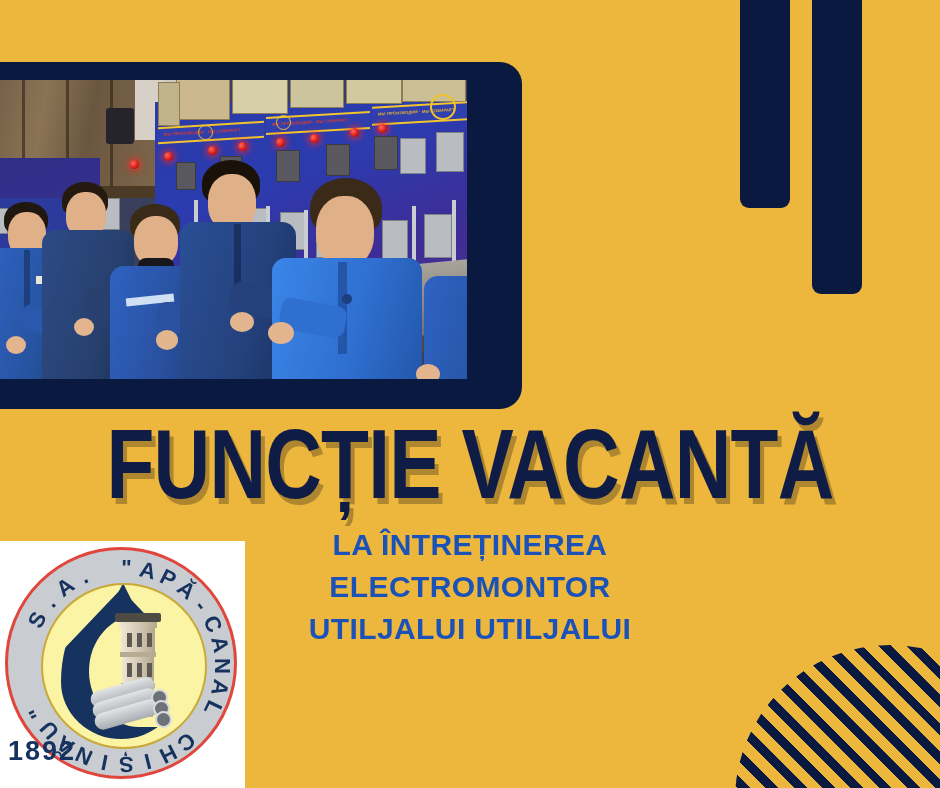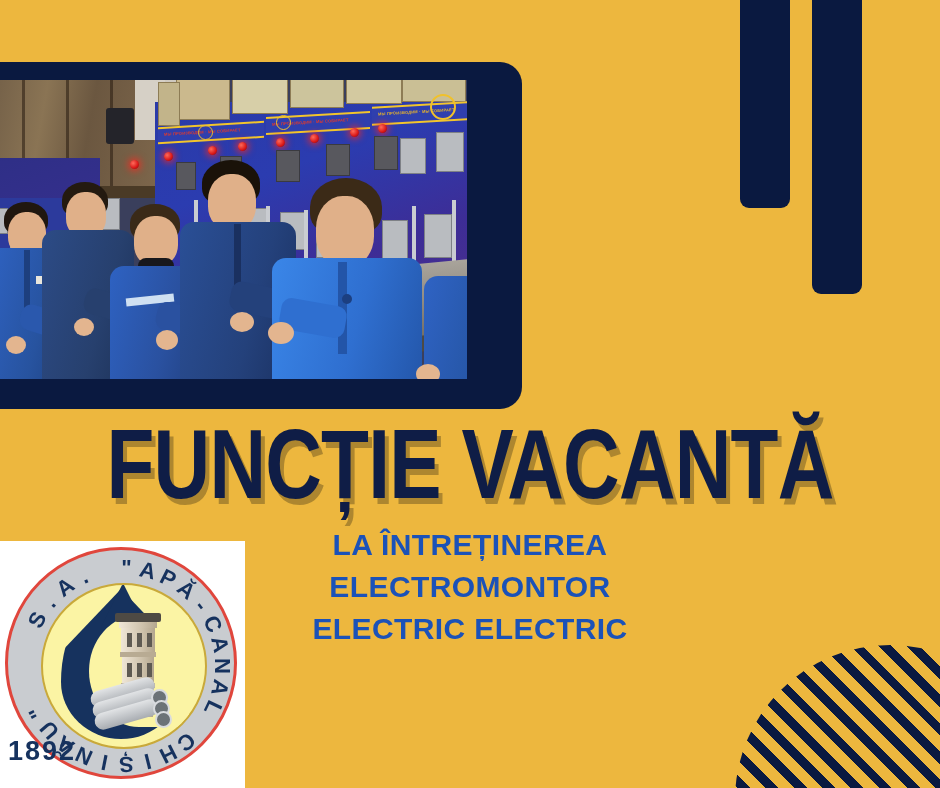--- a/index.html
+++ b/index.html
@@ -346,21 +346,21 @@
       </div>
 
     </div>
   </div>
 
   <div id="title">FUNCȚIE VACANTĂ</div>
 
   <div id="subtitle">
     <div>LA ÎNTREȚINEREA</div>
     <div>ELECTROMONTOR</div>
-    <div>ELECTRIC ELECTRIC</div>
+    <div>UTILJALUI UTILJALUI</div>
   </div>
 
   <div id="logo-box">
     <div id="logo-seal">
 
       <div id="logo-inner">
         <div id="drop"></div>
         <div id="drop-tip"></div>
         <div id="drop-cut"></div>
 

